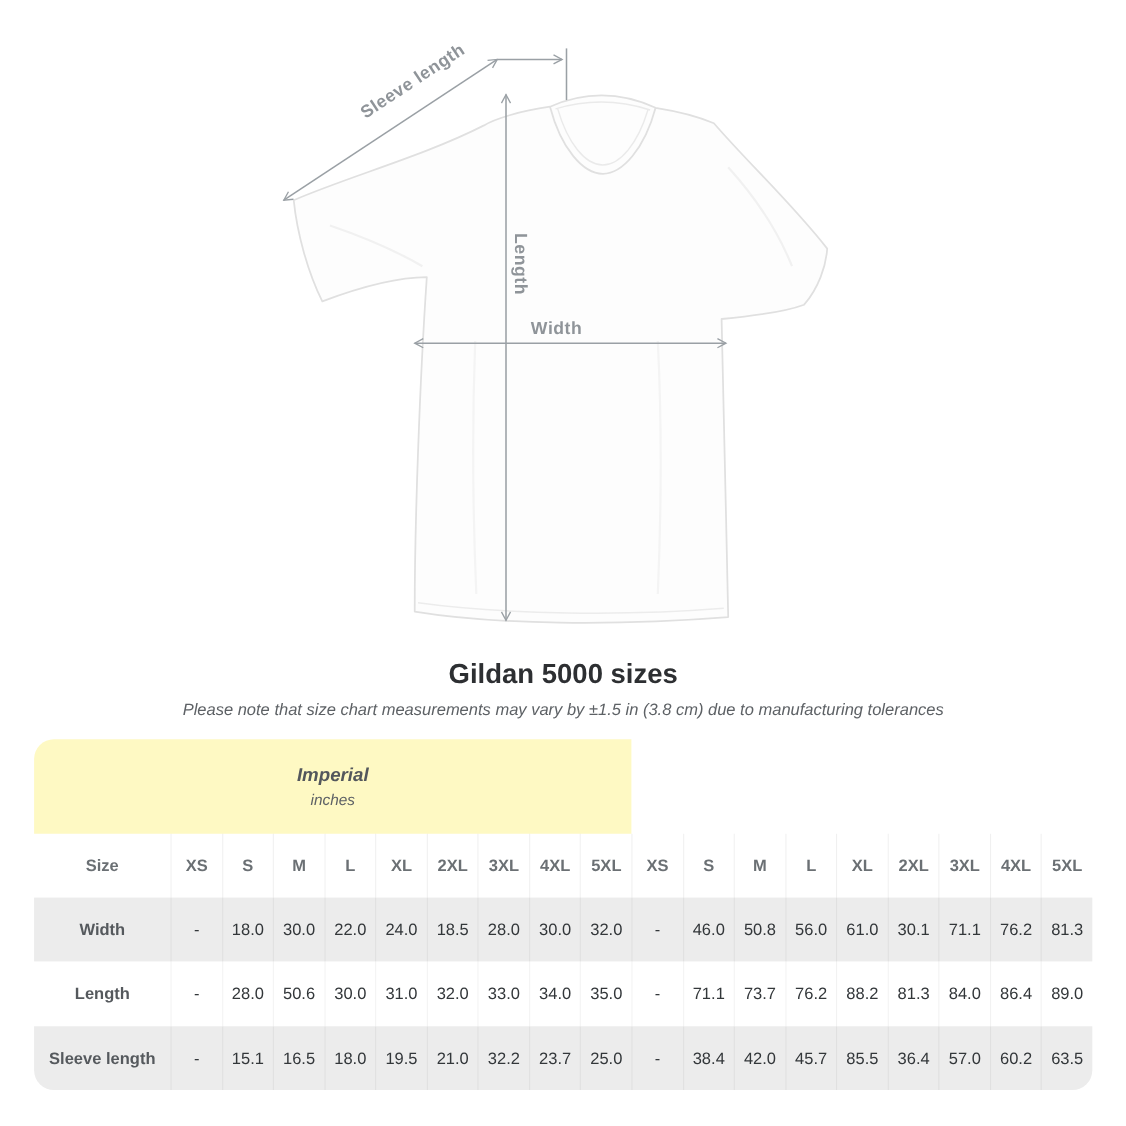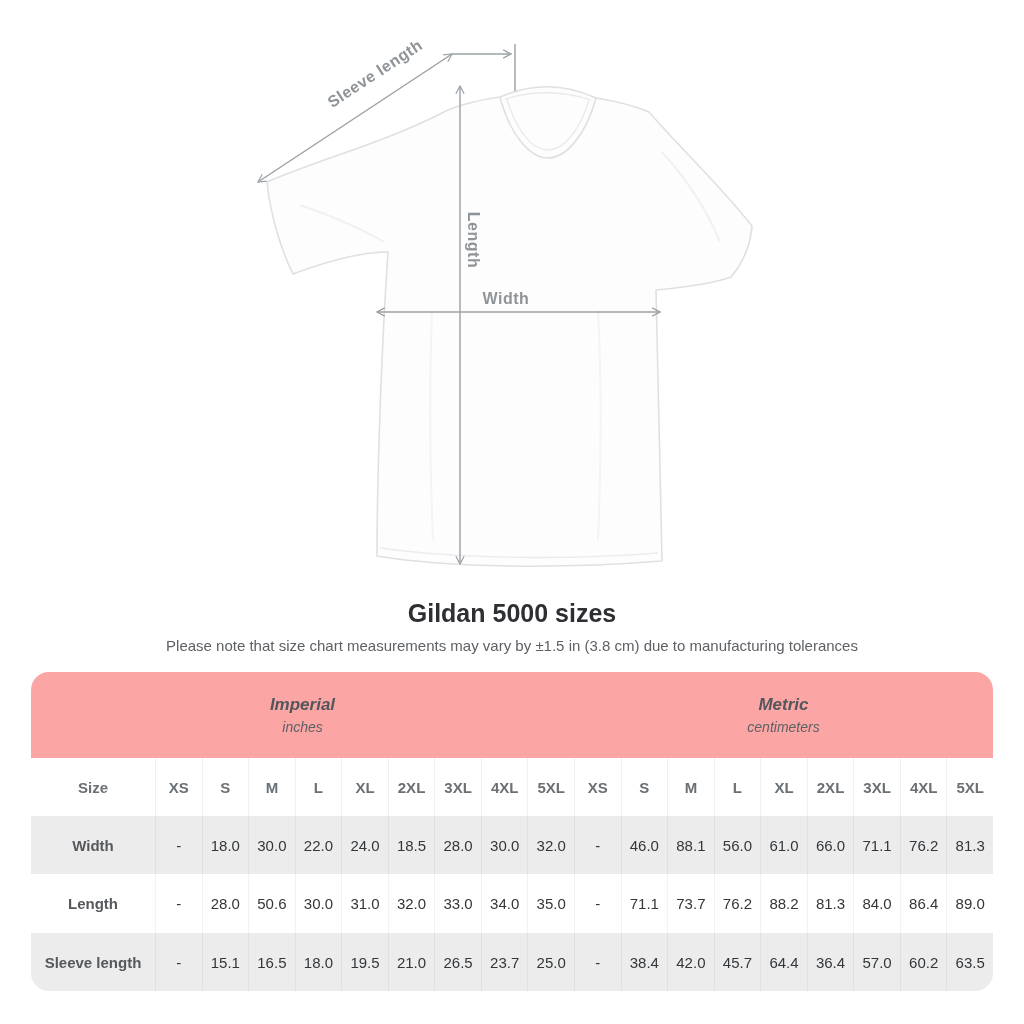--- a/index.html
+++ b/index.html
@@ -9,26 +9,26 @@
   }
   .diagram-svg { position:absolute; top:0; left:0; }
   .ann-label { font-weight:bold; font-size:16px; fill:#8f9499; letter-spacing:.5px; }
 
   .page-title {
     position:absolute; top:599px; left:0; width:1024px; text-align:center;
     font-size:25px; font-weight:bold; color:#2d2f32;
   }
   .page-note {
     position:absolute; top:637px; left:0; width:1024px; text-align:center;
-    font-size:15px; color:#5d6165;
+    font-style:italic; font-size:15px; color:#5d6165;
   }
 
   .size-table { position:absolute; left:31px; top:672px; width:962px; }
   .units-row { display:grid; grid-template-columns:124px repeat(18,1fr); height:86px; }
-  .unit-cell { background:#fca5a5; display:flex; flex-direction:column; align-items:center; justify-content:center; gap:4px; }
+  .unit-cell { background:#fef9c3; display:flex; flex-direction:column; align-items:center; justify-content:center; gap:4px; }
   .unit-cell.imperial { grid-column:1/11; border-top-left-radius:18px; }
   .unit-cell.metric   { grid-column:11/20; border-top-right-radius:18px; }
   .unit-name { font-weight:bold; font-style:italic; font-size:17px; color:#53575c; }
   .unit-sub  { font-style:italic; font-size:14px; color:#5d6165;text-align:center; }
 
   .grid-row { display:grid; grid-template-columns:124px repeat(18,1fr); }
   .grid-row > div { display:flex; align-items:center; justify-content:center; font-size:15px; }
   .header-row { height:58px; }
   .header-row > div { font-weight:bold; color:#6b7074; border-left:1px solid rgba(0,0,0,0.06); }
   .header-row > div:first-child { border-left:none; }
@@ -91,24 +91,20 @@
 
 <div class="page-title">Gildan 5000 sizes</div>
 <div class="page-note">Please note that size chart measurements may vary by ±1.5 in (3.8 cm) due to manufacturing tolerances</div>
 
 <div class="size-table">
   <div class="units-row">
     <div class="unit-cell imperial">
       <span class="unit-name">Imperial</span>
       <span class="unit-sub">inches</span>
     </div>
-    <div class="unit-cell metric">
-      <span class="unit-name">Metric</span>
-      <span class="unit-sub">centimeters</span>
-    </div>
   </div>
   <div class="grid-row header-row">
       <div>Size</div>
       <div>XS</div>
       <div>S</div>
       <div>M</div>
       <div>L</div>
       <div>XL</div>
       <div>2XL</div>
       <div>3XL</div>
@@ -131,24 +127,24 @@
         <div>18.0</div>
         <div>30.0</div>
         <div>22.0</div>
         <div>24.0</div>
         <div>18.5</div>
         <div>28.0</div>
         <div>30.0</div>
         <div>32.0</div>
         <div>-</div>
         <div>46.0</div>
-        <div>88.1</div>
+        <div>50.8</div>
         <div>56.0</div>
         <div>61.0</div>
-        <div>66.0</div>
+        <div>30.1</div>
         <div>71.1</div>
         <div>76.2</div>
         <div>81.3</div>
       </div>
       <div class="grid-row data-row tall">
         <div class="row-label">Length</div>
         <div>-</div>
         <div>28.0</div>
         <div>50.6</div>
         <div>30.0</div>
@@ -168,27 +164,27 @@
         <div>89.0</div>
       </div>
       <div class="grid-row data-row alt last">
         <div class="row-label">Sleeve length</div>
         <div>-</div>
         <div>15.1</div>
         <div>16.5</div>
         <div>18.0</div>
         <div>19.5</div>
         <div>21.0</div>
-        <div>26.5</div>
+        <div>32.2</div>
         <div>23.7</div>
         <div>25.0</div>
         <div>-</div>
         <div>38.4</div>
         <div>42.0</div>
         <div>45.7</div>
-        <div>64.4</div>
+        <div>85.5</div>
         <div>36.4</div>
         <div>57.0</div>
         <div>60.2</div>
         <div>63.5</div>
       </div>
     </div>
 </div>
 
 </body></html>

